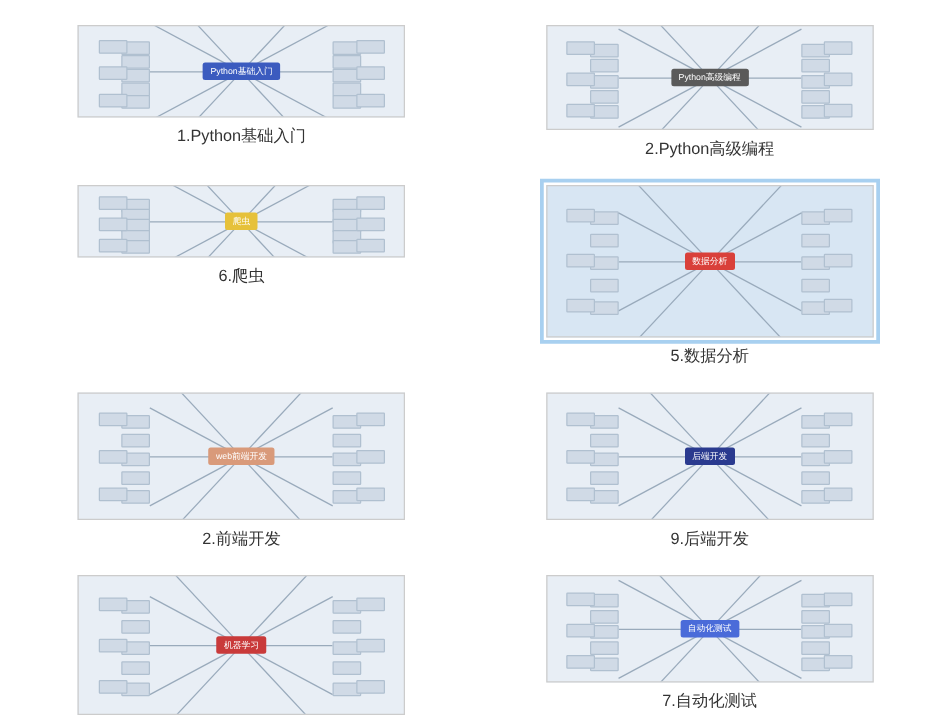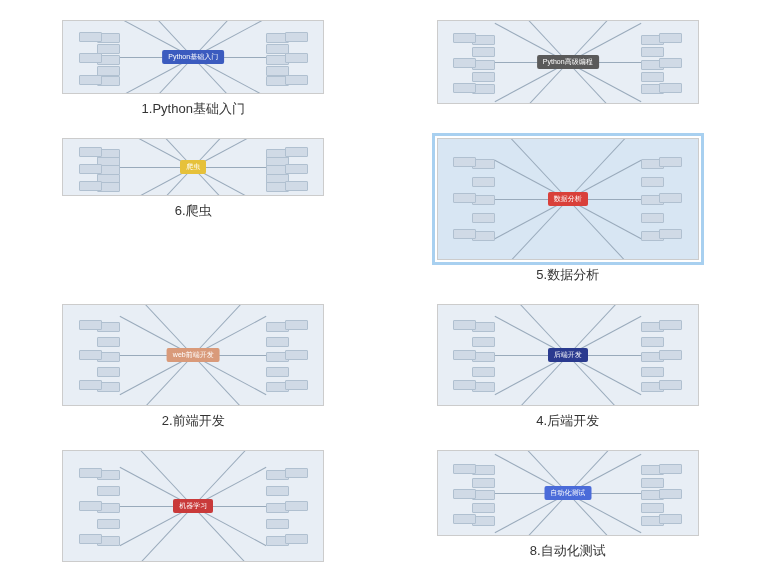--- a/index.html
+++ b/index.html
@@ -76,20 +76,21 @@
           <div class="branch" style="top: 77%; left: 78%;">　　　</div>
           <div class="branch" style="top: 15%; left: 6%;">　　　</div>
           <div class="branch" style="top: 15%; right: 6%;">　　　</div>
           <div class="branch" style="top: 45%; left: 6%;">　　　</div>
           <div class="branch" style="top: 45%; right: 6%;">　　　</div>
           <div class="branch" style="top: 75%; left: 6%;">　　　</div>
           <div class="branch" style="top: 75%; right: 6%;">　　　</div>
           <div class="center-node" style="background: rgb(90, 90, 90);">Python高级编程</div>
         </div>
       </div>
+      <div class="caption">2.Python高级编程</div>
     </div>
     <div class="cell">
       <div class="thumb" style="height: 56px;">
         <div class="mindmap">
           <div class="line" style="left: 50%; top: 50%; width: 41.0366%; transform: rotate(-133.025deg);"></div>
           <div class="line" style="left: 50%; top: 50%; width: 41.0366%; transform: rotate(-46.9749deg);"></div>
           <div class="branch" style="top: 17%; right: 78%;">　　　</div>
           <div class="branch" style="top: 17%; left: 78%;">　　　</div>
           <div class="line" style="left: 50%; top: 50%; width: 31.7648%; transform: rotate(-151.821deg);"></div>
           <div class="line" style="left: 50%; top: 50%; width: 31.7648%; transform: rotate(-28.1786deg);"></div>
@@ -211,21 +212,21 @@
           <div class="branch" style="top: 77%; left: 78%;">　　　</div>
           <div class="branch" style="top: 15%; left: 6%;">　　　</div>
           <div class="branch" style="top: 15%; right: 6%;">　　　</div>
           <div class="branch" style="top: 45%; left: 6%;">　　　</div>
           <div class="branch" style="top: 45%; right: 6%;">　　　</div>
           <div class="branch" style="top: 75%; left: 6%;">　　　</div>
           <div class="branch" style="top: 75%; right: 6%;">　　　</div>
           <div class="center-node" style="background: rgb(42, 58, 143);">后端开发</div>
         </div>
       </div>
-      <div class="caption">4.后端开发</div>
+      <div class="caption">9.后端开发</div>
     </div>
     <div class="cell">
       <div class="thumb" style="height: 110px;">
         <div class="mindmap">
           <div class="line" style="left: 50%; top: 50%; width: 41.0366%; transform: rotate(-133.025deg);"></div>
           <div class="line" style="left: 50%; top: 50%; width: 41.0366%; transform: rotate(-46.9749deg);"></div>
           <div class="branch" style="top: 17%; right: 78%;">　　　</div>
           <div class="branch" style="top: 17%; left: 78%;">　　　</div>
           <div class="line" style="left: 50%; top: 50%; width: 31.7648%; transform: rotate(-151.821deg);"></div>
           <div class="line" style="left: 50%; top: 50%; width: 31.7648%; transform: rotate(-28.1786deg);"></div>
@@ -278,15 +279,15 @@
           <div class="branch" style="top: 77%; left: 78%;">　　　</div>
           <div class="branch" style="top: 15%; left: 6%;">　　　</div>
           <div class="branch" style="top: 15%; right: 6%;">　　　</div>
           <div class="branch" style="top: 45%; left: 6%;">　　　</div>
           <div class="branch" style="top: 45%; right: 6%;">　　　</div>
           <div class="branch" style="top: 75%; left: 6%;">　　　</div>
           <div class="branch" style="top: 75%; right: 6%;">　　　</div>
           <div class="center-node" style="background: rgb(74, 107, 217);">自动化测试</div>
         </div>
       </div>
-      <div class="caption">8.自动化测试</div>
+      <div class="caption">7.自动化测试</div>
     </div>
   </div>
 
 </body></html>

